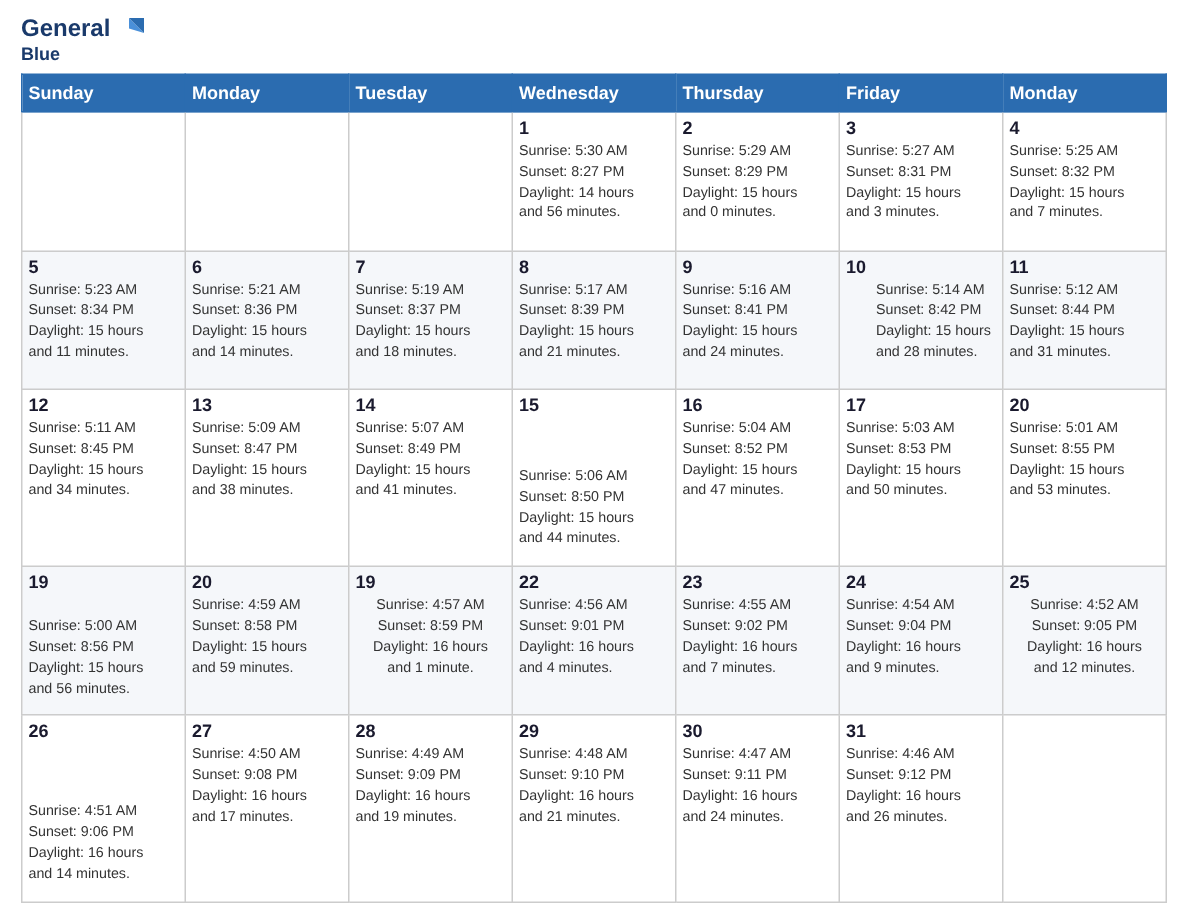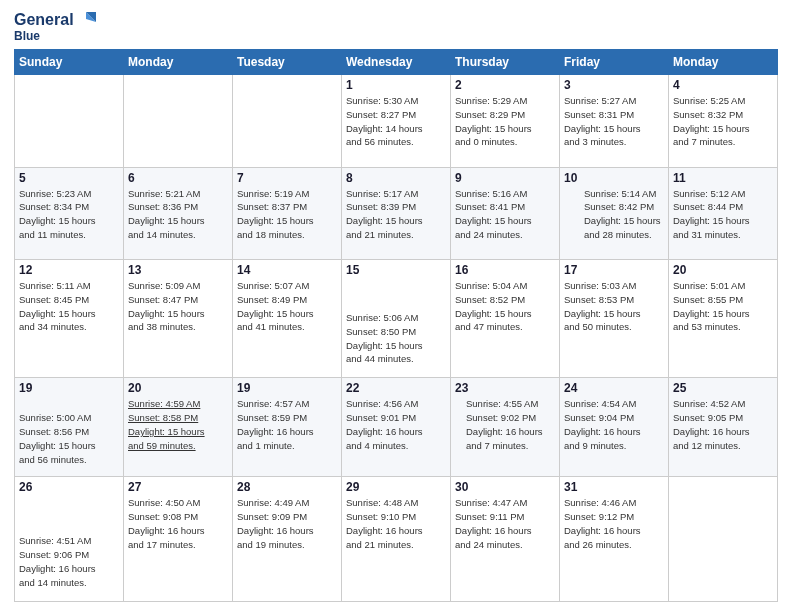--- a/index.html
+++ b/index.html
@@ -258,56 +258,56 @@
         <tr>
           <td>
             <span class="day-num">19</span>
             <div class="day-info" style="white-space: pre-line; margin-top: 16px;">Sunrise: 5:00 AM
 Sunset: 8:56 PM
 Daylight: 15 hours
 and 56 minutes.</div>
           </td>
           <td>
             <span class="day-num">20</span>
-            <div class="day-info" style="white-space: pre-line; text-decoration: underline;">Sunrise: 4:59 AM
+            <div class="day-info" style="white-space: pre-line;">Sunrise: 4:59 AM
 Sunset: 8:58 PM
 Daylight: 15 hours
 and 59 minutes.</div>
           </td>
           <td>
             <span class="day-num">19</span>
-            <div class="day-info" style="white-space: pre-line;">Sunrise: 4:57 AM
+            <div class="day-info" style="white-space: pre-line; text-align: center;">Sunrise: 4:57 AM
 Sunset: 8:59 PM
 Daylight: 16 hours
 and 1 minute.</div>
           </td>
           <td>
             <span class="day-num">22</span>
             <div class="day-info" style="white-space: pre-line;">Sunrise: 4:56 AM
 Sunset: 9:01 PM
 Daylight: 16 hours
 and 4 minutes.</div>
           </td>
           <td>
             <span class="day-num">23</span>
-            <div class="day-info" style="white-space: pre-line; margin-left: 11px;">Sunrise: 4:55 AM
+            <div class="day-info" style="white-space: pre-line;">Sunrise: 4:55 AM
 Sunset: 9:02 PM
 Daylight: 16 hours
 and 7 minutes.</div>
           </td>
           <td>
             <span class="day-num">24</span>
             <div class="day-info" style="white-space: pre-line;">Sunrise: 4:54 AM
 Sunset: 9:04 PM
 Daylight: 16 hours
 and 9 minutes.</div>
           </td>
           <td>
             <span class="day-num">25</span>
-            <div class="day-info" style="white-space: pre-line;">Sunrise: 4:52 AM
+            <div class="day-info" style="white-space: pre-line; text-align: center;">Sunrise: 4:52 AM
 Sunset: 9:05 PM
 Daylight: 16 hours
 and 12 minutes.</div>
           </td>
         </tr>
         <tr>
           <td>
             <span class="day-num">26</span>
             <div class="day-info" style="white-space: pre-line; margin-top: 40px;">Sunrise: 4:51 AM
 Sunset: 9:06 PM

